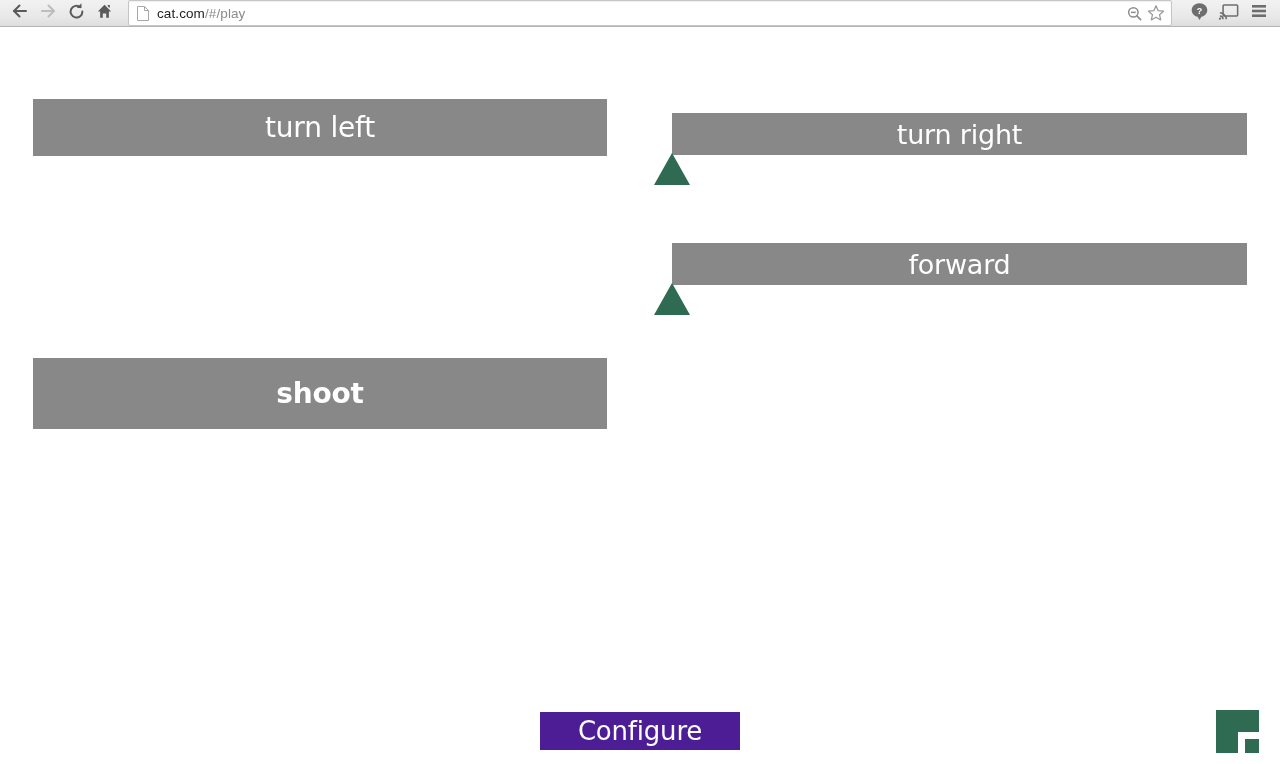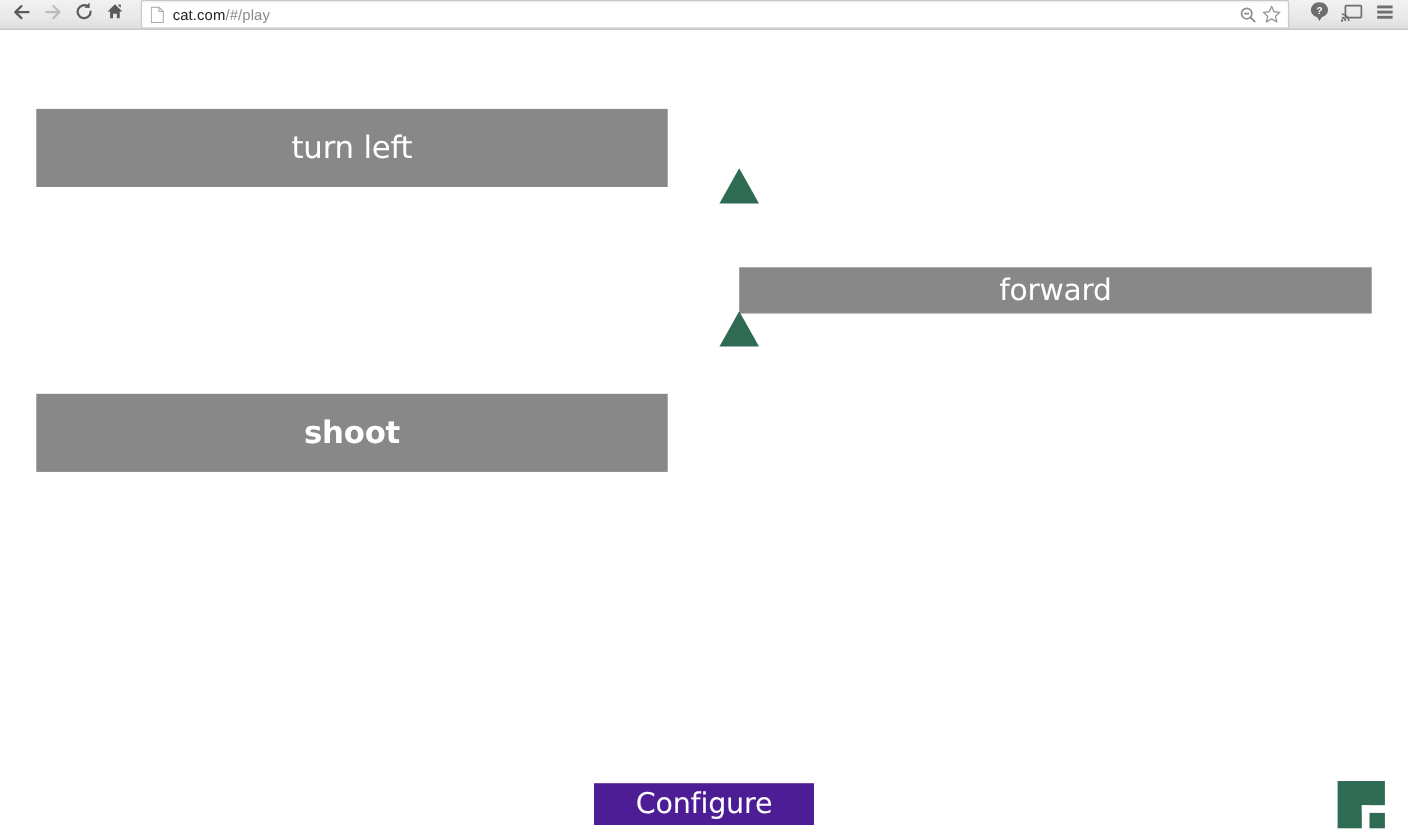--- a/index.html
+++ b/index.html
@@ -103,21 +103,21 @@
     align-items: center;
     justify-content: center;
     font-size: 28px;
     line-height: 1;
     font-family: "DejaVu Sans", "Liberation Sans", sans-serif;
     letter-spacing: -0.2px;
     user-select: none;
   }
 
   
-  #btn-turn-left { left: 33px;  top: 63px;  width: 574px; height: 71px; }
+  #btn-turn-left { left: 33px;  top: 63px;  width: 574px; height: 57px; }
   #btn-shoot     { left: 33px;  top: 322px; width: 574px; height: 71px; font-weight: bold; }
 
   
   #btn-turn-right { left: 672px; top: 77px;  width: 575px; height: 42px; font-size: 27px; }
   #btn-forward    { left: 672px; top: 207px; width: 575px; height: 42px; font-size: 27px; align-items: center; }
 
   .drop-marker {
     position: absolute;
     width: 0;
     height: 0;
@@ -266,20 +266,23 @@
 <div class="page">
 
   <div class="cmd-button" id="btn-turn-left">
     <span>turn left</span>
   </div>
 
   <div class="cmd-button" id="btn-shoot">
     <span>shoot</span>
   </div>
 
+  <div class="cmd-button" id="btn-turn-right">
+    <span>turn right</span>
+  </div>
   <div class="drop-marker" id="marker-turn-right"></div>
 
   <div class="cmd-button" id="btn-forward">
     <span>forward</span>
   </div>
   <div class="drop-marker" id="marker-forward"></div>
 
   <div class="configure-button">
     <span>Configure</span>
   </div>

